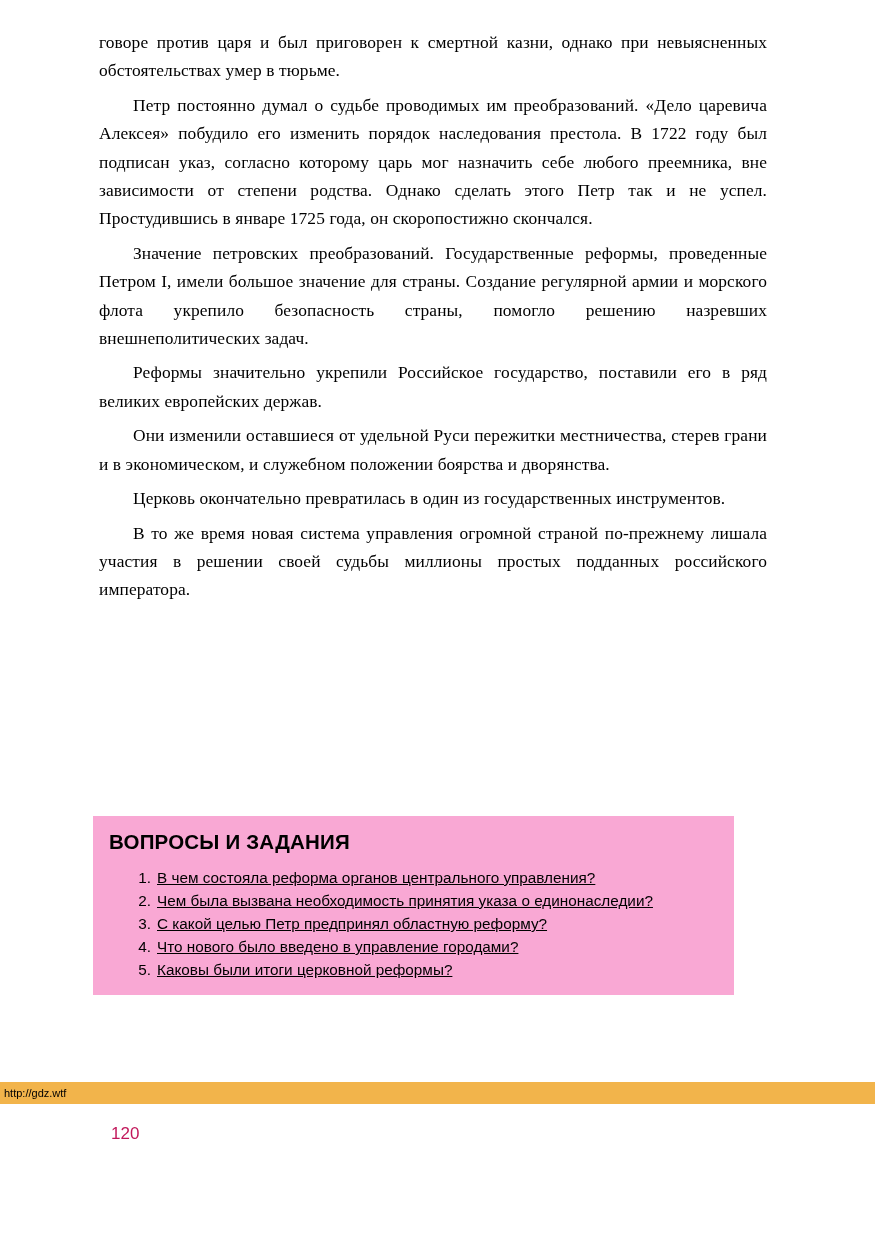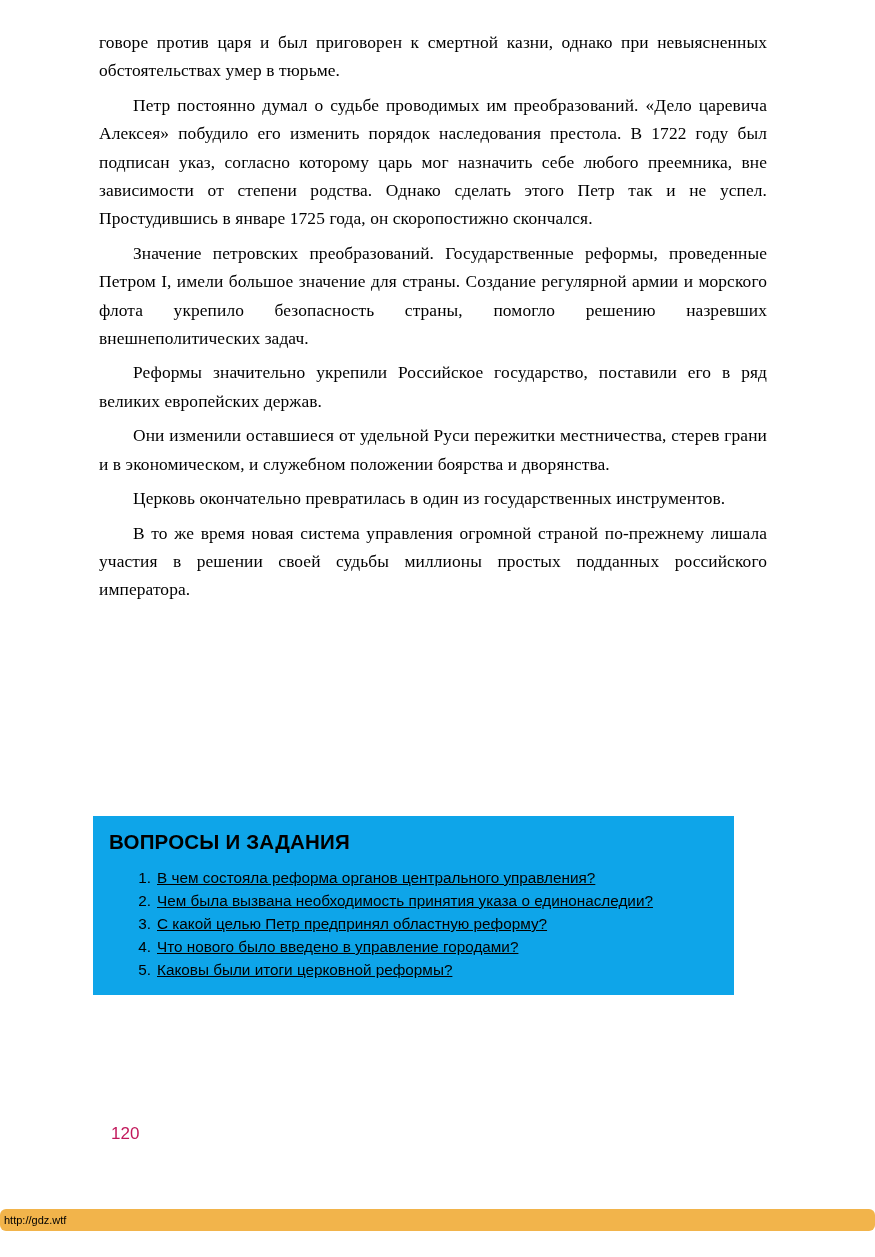--- a/index.html
+++ b/index.html
@@ -11,21 +11,21 @@
     width: 875px;
     height: 1257px;
     position: relative;
     font-family: "Liberation Serif", serif;
     overflow: hidden;
   }
   .page {
     position: absolute;
     left: 0; top: 0;
     width: 875px;
-    height: 1231px;
+    height: 1104px;
   }
   .text-column {
     position: absolute;
     left: 99px;
     top: 28px;
     width: 668px;
   }
   .para {
     margin: 0 0 0 0;
     font-family: "Liberation Serif", serif;
@@ -41,21 +41,21 @@
   }
   .para + .para {
     margin-top: 6px;
   }
 
   .questions-box {
     position: absolute;
     left: 93px;
     top: 816px;
     width: 641px;
-    background: #0ea5e9;
+    background: #f9a8d4;
     padding: 0;
   }
   .questions-title {
     font-family: "Liberation Sans", sans-serif;
     font-weight: bold;
     font-size: 20.5px;
     color: #000000;
     padding: 14px 0 0 16px;
     letter-spacing: 0.2px;
   }
@@ -89,21 +89,20 @@
   }
   .footer-bar {
     position: absolute;
     left: 0;
     bottom: 0;
     width: 875px;
     height: 22px;
     background: #f2b44b;
     display: flex;
     align-items: center;
-    border-radius: 6px;
   }
   .footer-link {
     font-family: "Liberation Sans", sans-serif;
     font-size: 11px;
     color: #000000;
     text-decoration: none;
     padding-left: 4px;
   }
 </style>
 </head>

